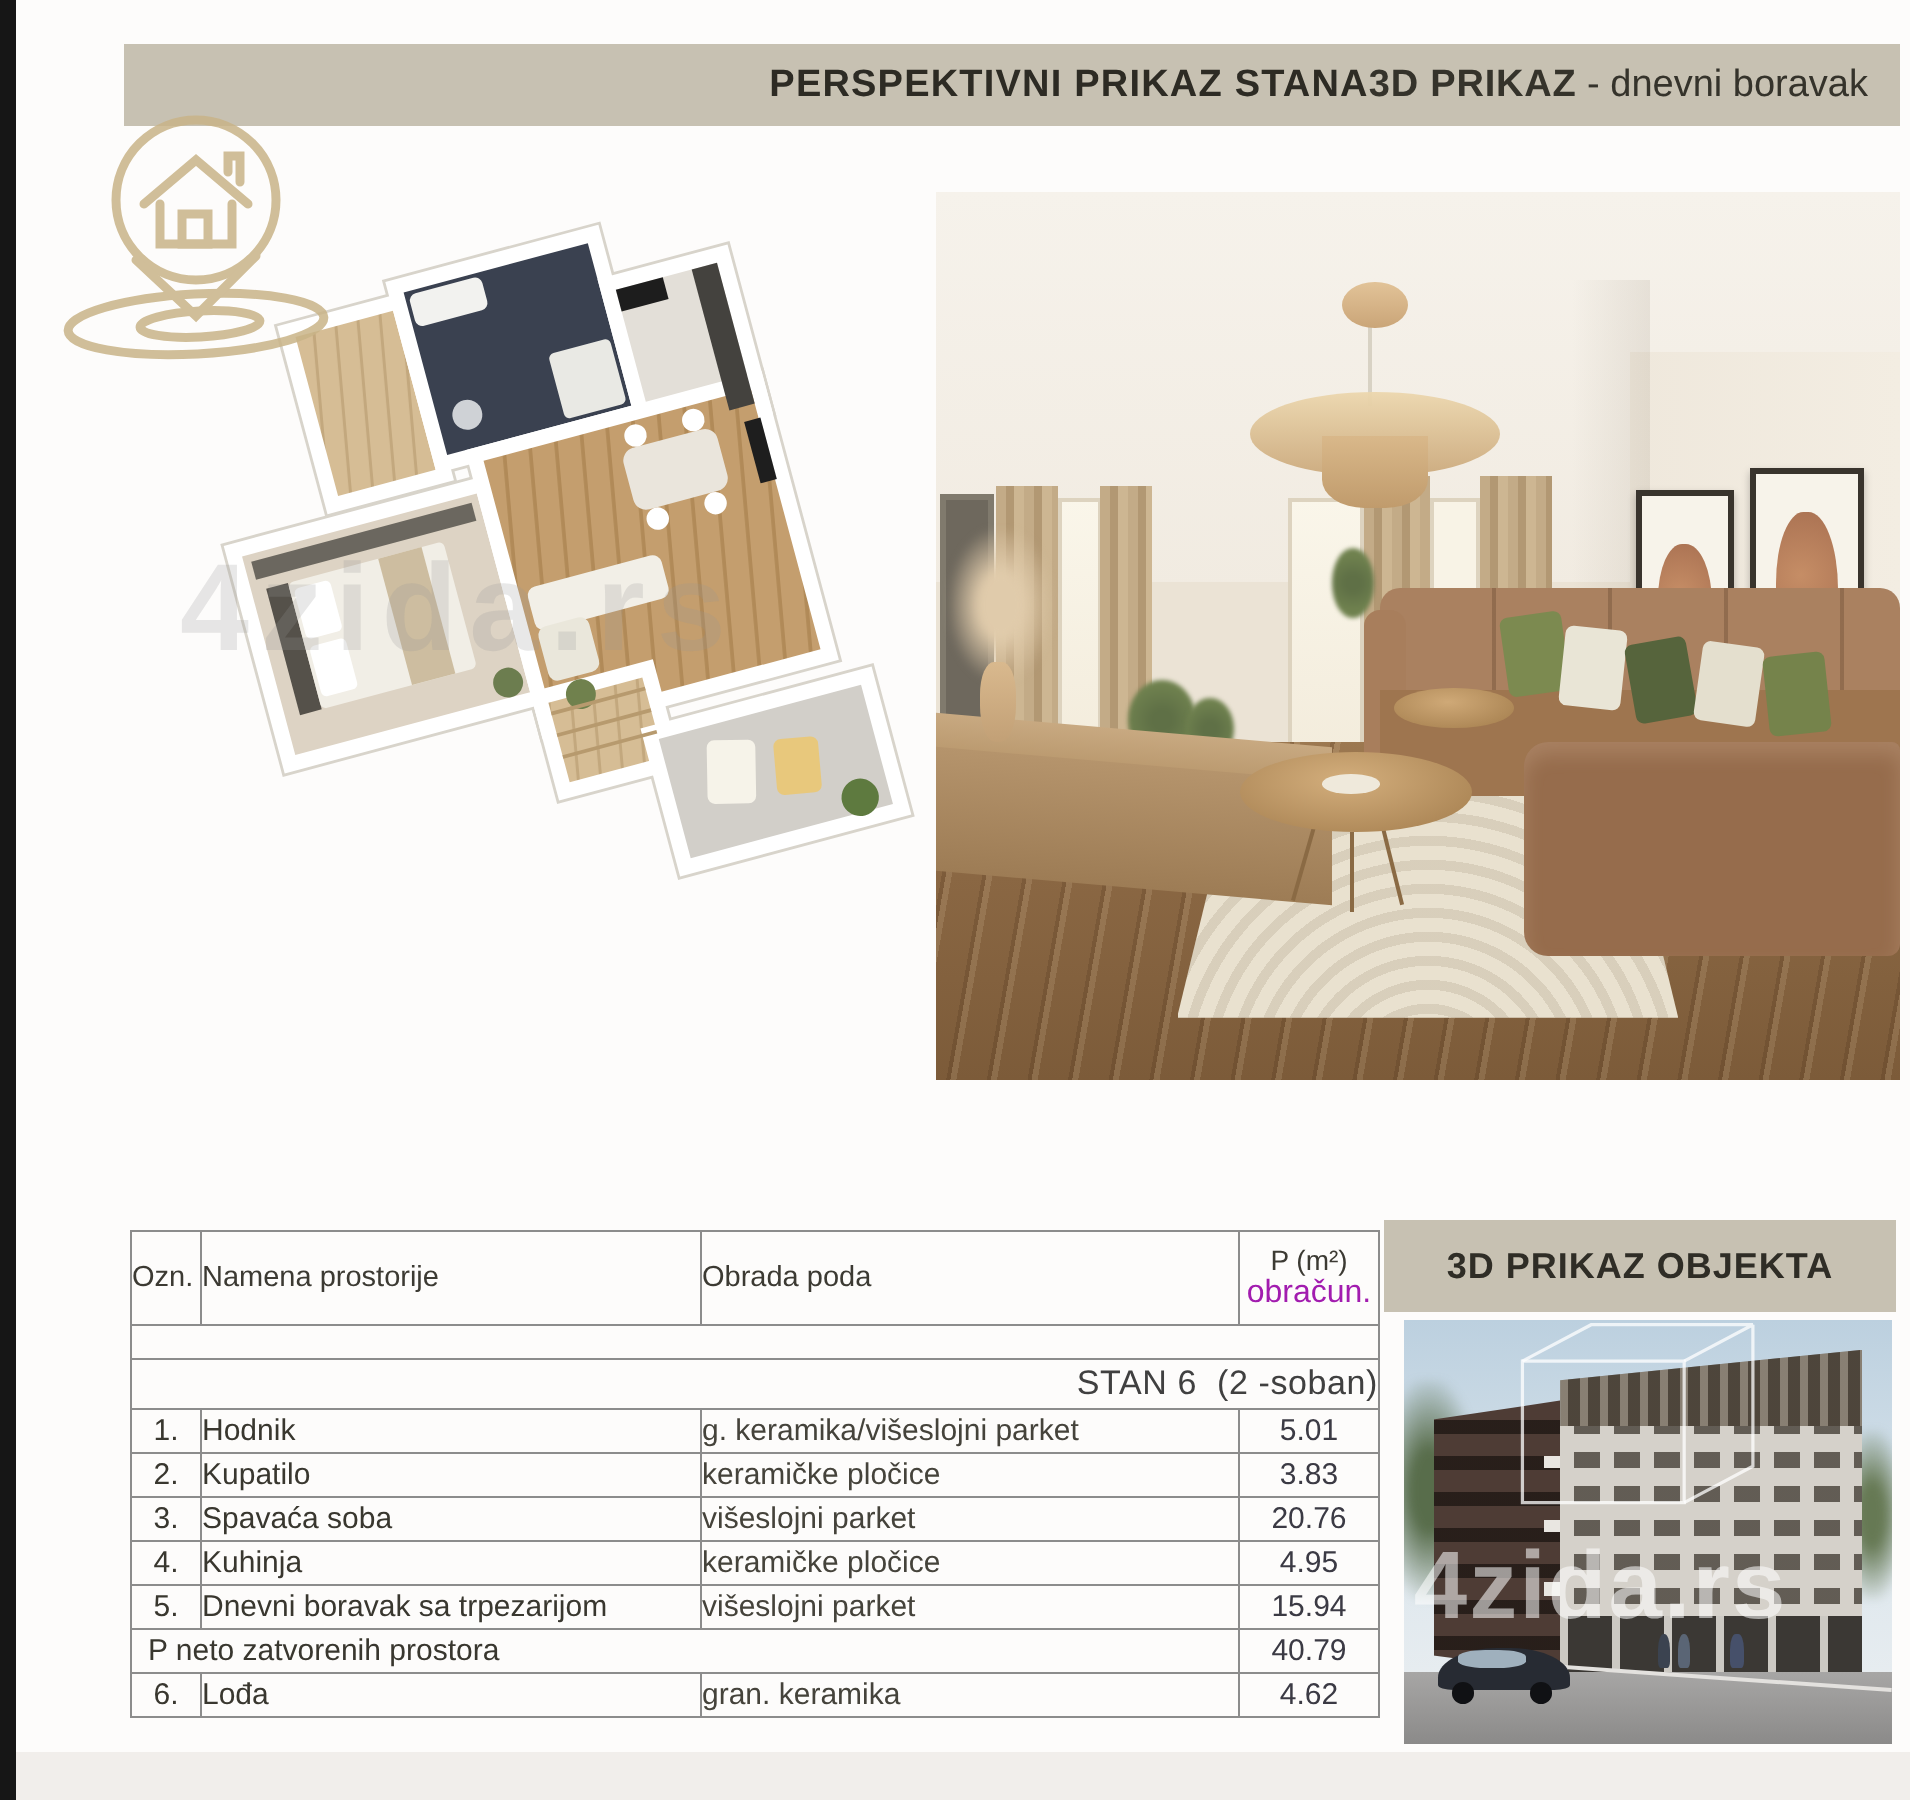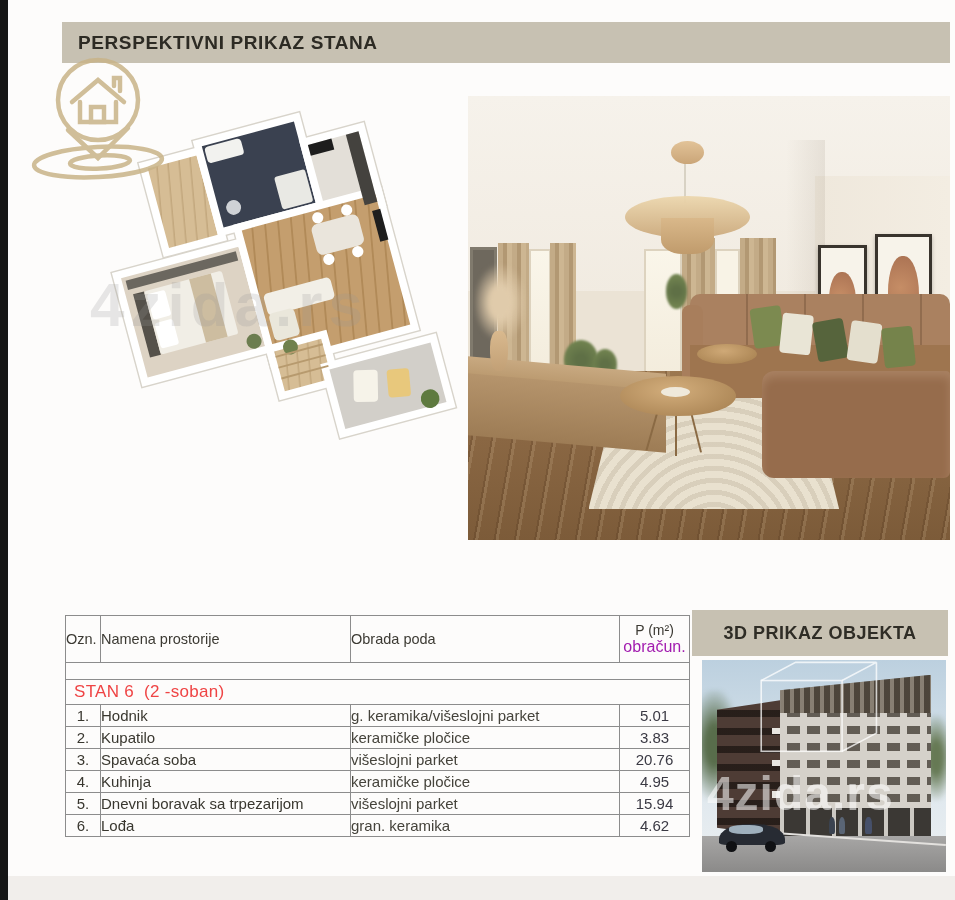--- a/index.html
+++ b/index.html
@@ -5,21 +5,21 @@
   html,body{margin:0;padding:0;}
   body{font-family:"Liberation Sans", sans-serif; background:#ffffff;}
   .sheet{position:relative; width:955px; height:900px; background:#fdfcfb; overflow:hidden;}
 
   
   .edge-strip{position:absolute; left:0; top:0; width:8px; height:900px; background:#161616;}
   .bottom-band{position:absolute; left:8px; top:876px; width:947px; height:24px; background:#f1eeeb;}
 
   
   .top-header{position:absolute; left:62px; top:22px; width:888px; height:41px; background:#c7c1b2;
-    display:flex; align-items:center; justify-content:flex-start; padding:0 16px; box-sizing:border-box;}
+    display:flex; align-items:center; justify-content:flex-end; padding:0 16px; box-sizing:border-box;}
   .title-left{font-size:19px; font-weight:bold; letter-spacing:.6px; color:#2d2b24;}
   .title-right{font-size:19px; color:#35332b;}
   .title-right b{font-weight:bold; letter-spacing:.4px;}
 
   
   .plan-area{position:absolute; left:62px; top:64px; width:402px; height:484px; background:#fdfcfb; overflow:hidden;}
   .plan-watermark{position:absolute; left:28px; top:205px; font-size:62px; font-weight:bold; letter-spacing:6px;
     color:rgba(150,150,150,.22); white-space:nowrap;}
   .logo-pin{position:absolute; left:28px; top:52px; width:152px; height:132px; z-index:5;}
 
@@ -77,21 +77,21 @@
   table.areas td{border:1px solid #8c8c8c; padding:0; vertical-align:middle; overflow:hidden; white-space:nowrap;}
   td.h{font-size:14.5px; color:#3c3a33;}
   tr.header-row td{height:46px;}
   td.h-ozn{padding-left:6px;}
   td.h-name{padding-left:10px;}
   td.h-floor{padding-left:10px;}
   td.h-area{text-align:center; line-height:1.15;}
   td.h-area .l1{font-size:14px; display:block;}
   td.h-area .l2{font-size:16px; display:block; color:#a21caf;}
   tr.gap-row td{height:16px;}
-  tr.section-row td{height:24px; font-size:17px; padding-left:8px; letter-spacing:.3px; color:#ef4444;}
+  tr.section-row td{height:24px; font-size:17px; padding-left:8px; letter-spacing:.3px; color:#404040;text-align:right;}
   tr.data-row td{height:21px; font-size:15px;}
   td.c-ozn{text-align:center; font-size:14px;}
   td.c-name{padding-left:12px;}
   td.c-floor{padding-left:8px; font-size:12.5px; color:#45433b;}
   td.c-area{text-align:center; padding-right:7px; font-size:15px; color:#3b3a44;}
   tr.sum-row td{height:21px; font-size:15px;}
   tr.sum-row td.lbl{padding-left:8px;}
   tr.total-row td{height:21px; background:#abaad4; color:#26264d; font-weight:bold; font-size:15px;}
   tr.total-row td.lbl{padding-left:8px;}
 
@@ -128,20 +128,21 @@
 </head>
 <body>
 
 <div class="sheet">
 
   <div class="edge-strip"></div>
   <div class="bottom-band"></div>
 
   <div class="top-header">
     <span class="title-left">PERSPEKTIVNI PRIKAZ STANA</span>
+    <span class="title-right"><b>3D PRIKAZ</b><span> - dnevni boravak</span></span>
   </div>
 
   <svg class="logo-pin" viewBox="0 0 152 132">
     <g fill="none" stroke="#c9b488" stroke-width="4.5" stroke-linecap="round" opacity="0.85">
       <ellipse cx="70" cy="110" rx="64" ry="15" transform="rotate(-3 70 110)"></ellipse>
       <ellipse cx="72" cy="110" rx="30" ry="6.5" transform="rotate(-3 72 110)"></ellipse>
       <circle cx="70" cy="48" r="40"></circle>
       <path d="M40,78 L70,106 L100,76"></path>
       <path d="M44,50 L70,28 L96,50"></path>
       <path d="M86,34 L86,26 L92,26 L92,39"></path>
@@ -318,20 +319,24 @@
         <td class="c-name">Kuhinja</td>
         <td class="c-floor">keramičke pločice</td>
         <td class="c-area">4.95</td>
       </tr>
       <tr class="data-row">
         <td class="c-ozn">5.</td>
         <td class="c-name">Dnevni boravak sa trpezarijom</td>
         <td class="c-floor">višeslojni parket</td>
         <td class="c-area">15.94</td>
       </tr>
+      <tr class="sum-row">
+        <td colspan="3" class="lbl">P neto zatvorenih prostora</td>
+        <td class="c-area">40.79</td>
+      </tr>
       <tr class="data-row">
         <td class="c-ozn">6.</td>
         <td class="c-name">Lođa</td>
         <td class="c-floor">gran. keramika</td>
         <td class="c-area">4.62</td>
       </tr>
     </tbody>
       </table>
   </div>
 

